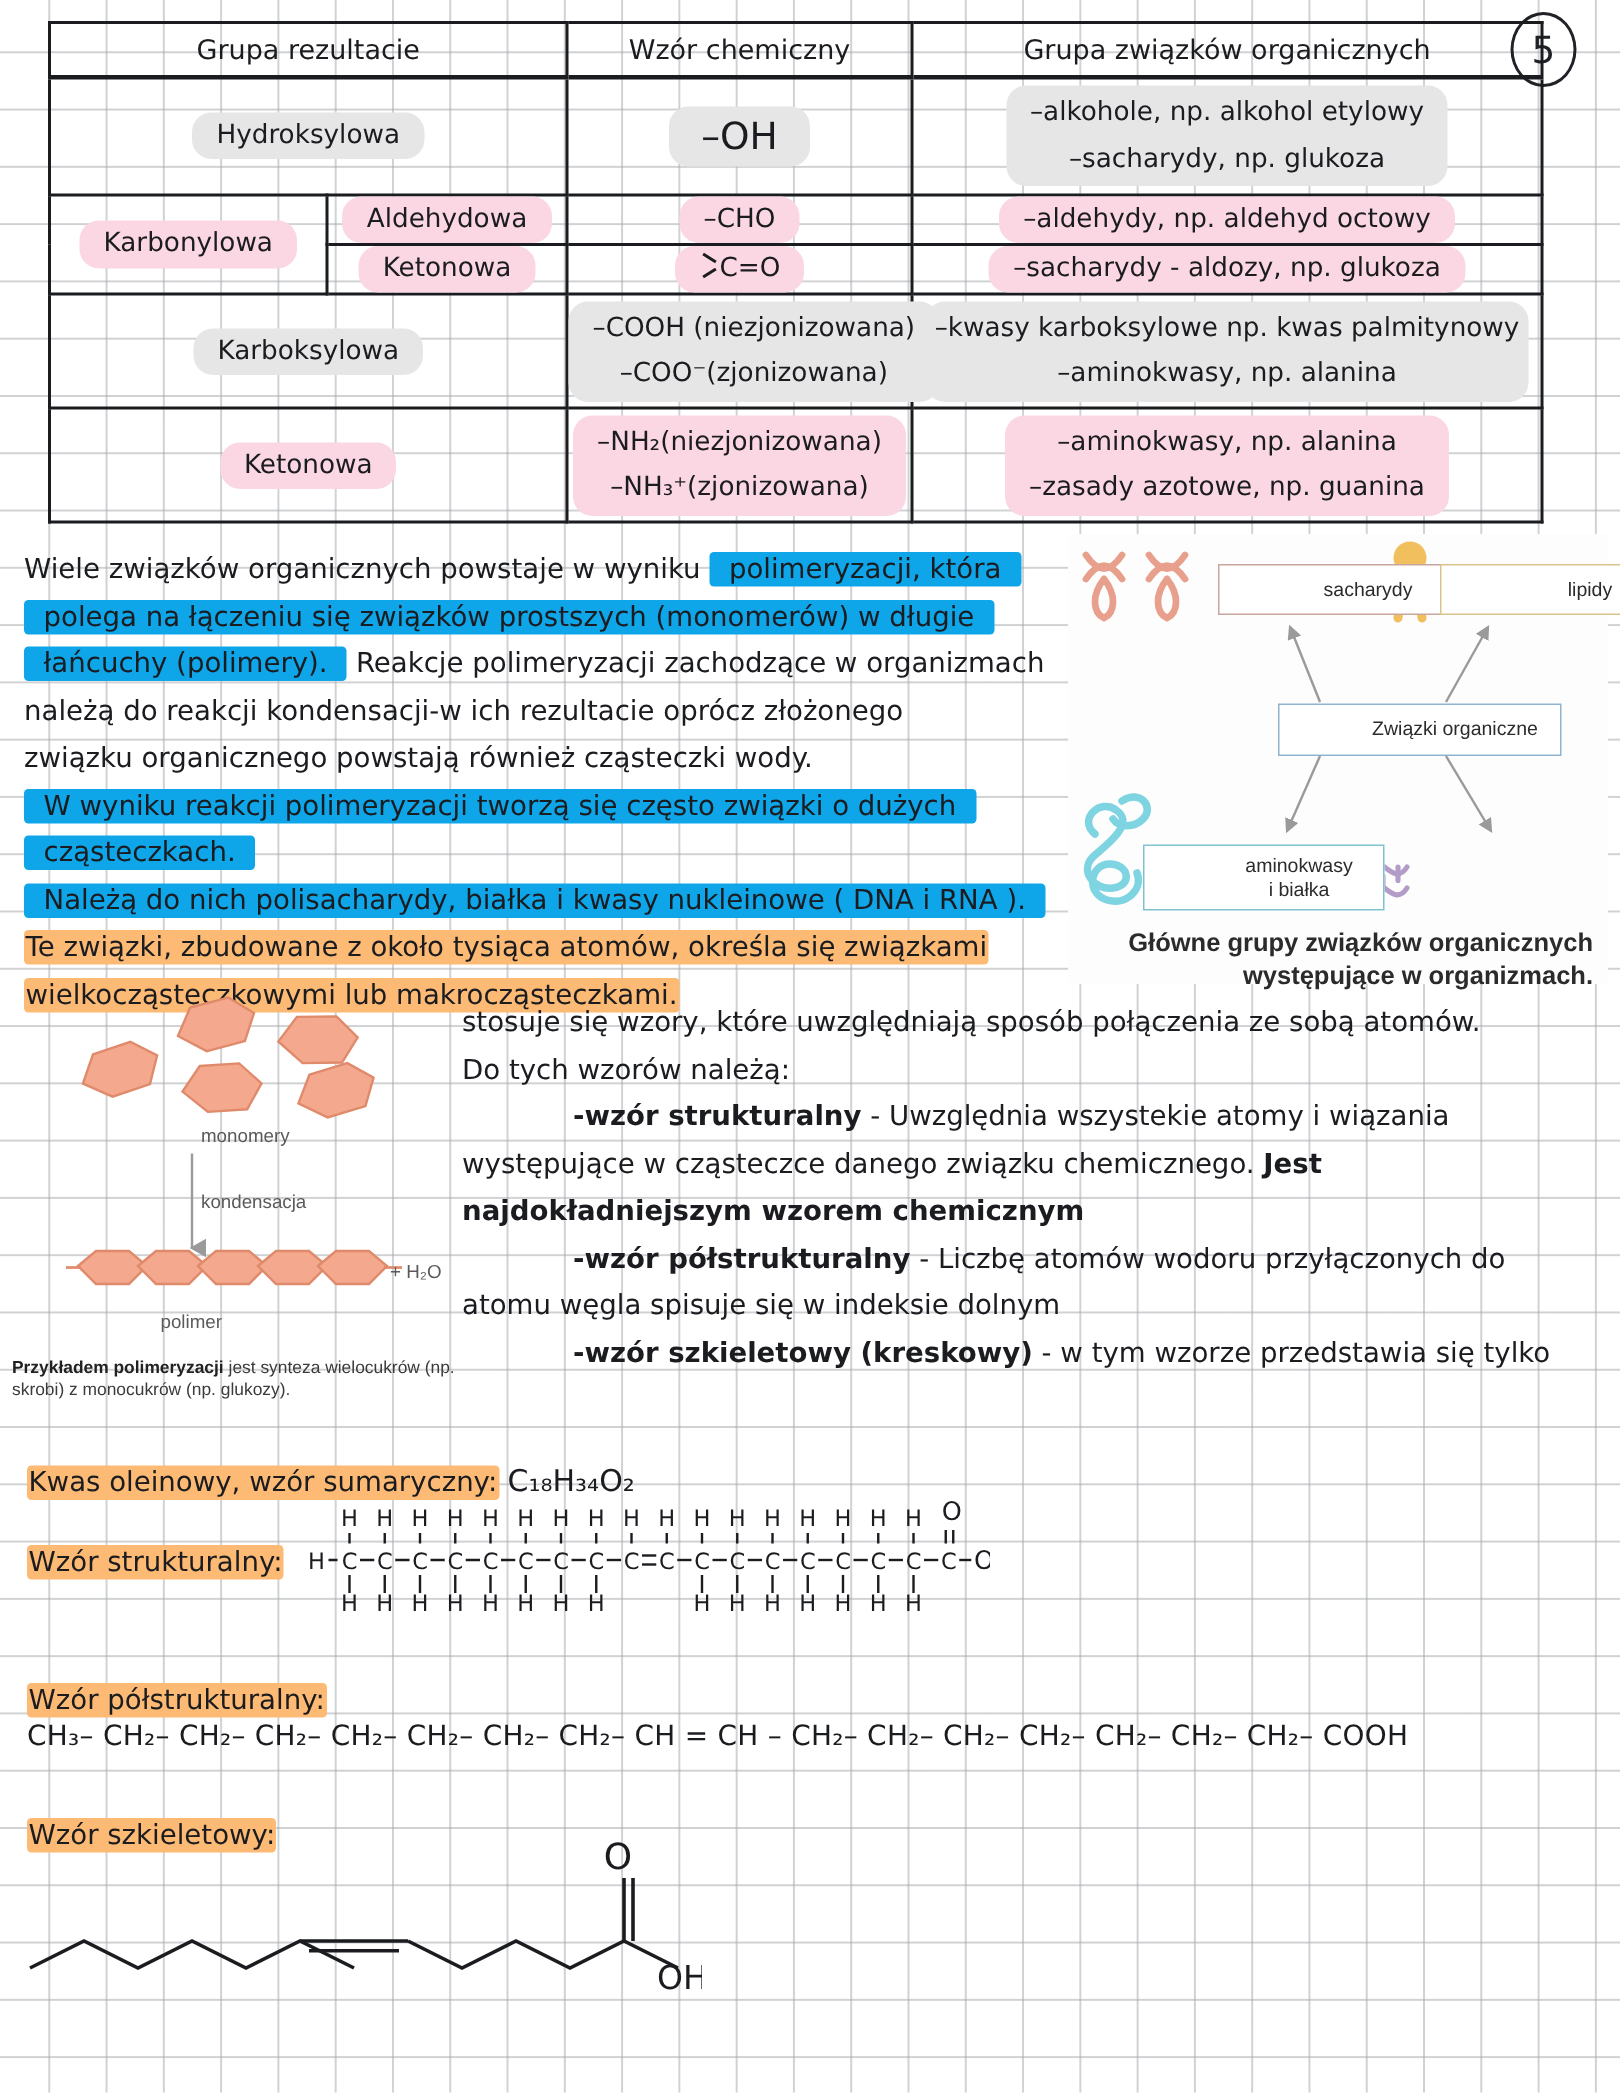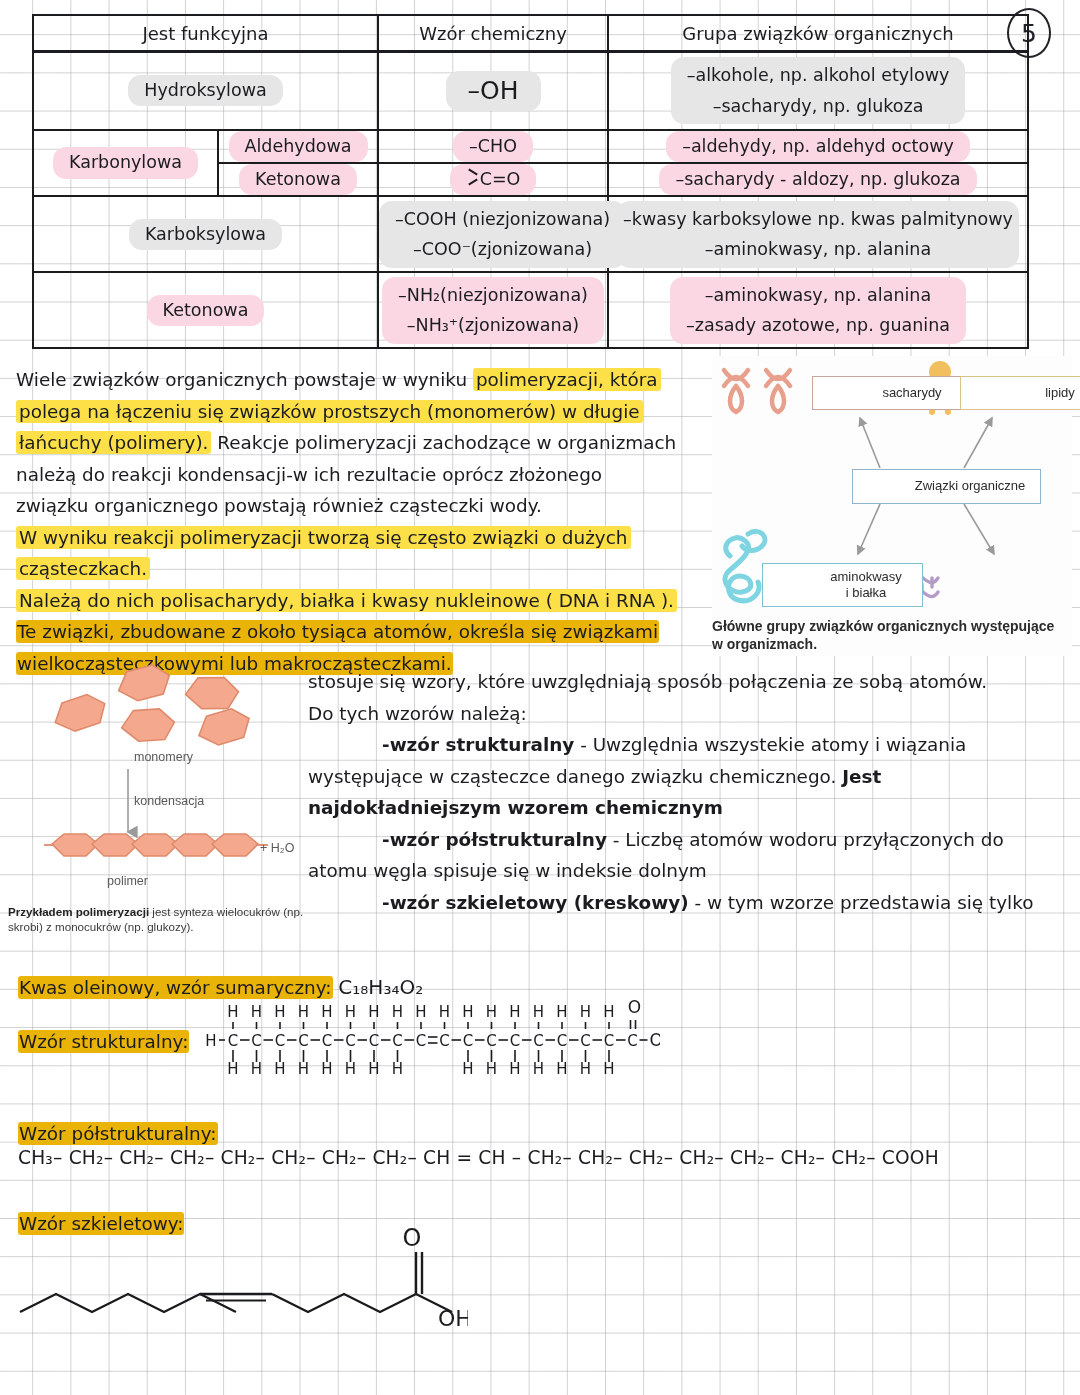--- a/index.html
+++ b/index.html
@@ -50,22 +50,22 @@
   .ketone-glyph::after{
     content:"";position:absolute;left:2px;top:14px;width:10px;height:2px;
     background:#1b1c20;transform:rotate(-32deg);
   }
 
   
   .hand{
     font-family:"DejaVu Sans", sans-serif;
     font-size:18.4px;color:#1b1c20;line-height:31.5px;
   }
-  .mark-blue{background:#fde047;padding:1px 3px;border-radius:3px;box-decoration-break:clone;-webkit-box-decoration-break:clone;}
-  .mark-pink{background:#eab308;padding:1px 1px;border-radius:3px;box-decoration-break:clone;-webkit-box-decoration-break:clone;}
+  .mark-blue{background:#0ea5e9;padding:1px 13px;border-radius:3px;box-decoration-break:clone;-webkit-box-decoration-break:clone;}
+  .mark-pink{background:#fdba74;padding:1px 1px;border-radius:3px;box-decoration-break:clone;-webkit-box-decoration-break:clone;}
 
   #para-polymer{position:absolute;left:16px;top:364px;width:690px;}
   #para-polymer div{white-space:nowrap;}
 
   
   #diagram-organic{
     position:absolute;left:712px;top:356px;width:360px;height:300px;
     background:#fdfdfd;
   }
   #diagram-organic .dbox{
@@ -74,22 +74,22 @@
     background:#ffffff;text-align:center;line-height:1.25;padding-left:47px;
   }
   #box-sacharydy{left:100px;top:20px;width:104px;height:32px;border:1.6px solid #c9a59c;}
   #box-lipidy{left:248px;top:20px;width:104px;height:32px;border:1.6px solid #d8c48a;}
   #box-center{left:140px;top:113px;width:140px;height:33px;border:1.6px solid #8fb4cf;
     background:linear-gradient(#dfeaf4,#c9dcec);}
   #box-amino{left:50px;top:207px;width:112px;height:42px;border:1.6px solid #7fc1cf;}
   #box-nukleo{left:198px;top:207px;width:148px;height:42px;border:1.6px solid #c4a9cc;}
   #diagram-caption{
     position:absolute;left:0px;top:262px;width:350px;
-    font-family:"Liberation Sans", sans-serif;font-size:14px;font-weight:bold;
-    color:#2b2b2b;line-height:1.28;
+    font-family:"Liberation Sans", sans-serif;font-size:17px;font-weight:bold;
+    color:#2b2b2b;line-height:1.28;text-align:right;
   }
 
   
   #fig-polymer{position:absolute;left:6px;top:664px;width:312px;height:285px;}
   #fig-polymer .flabel{
     position:absolute;font-family:"Liberation Sans", sans-serif;
     font-size:12.5px;color:#5a5a5a;
   }
   #lbl-monomery{left:92px;top:86px;padding-left:36px;}
   #lbl-kondensacja{left:128px;top:130px;}
@@ -132,21 +132,21 @@
   <div id="fg-table">
     <table>
       <colgroup>
         <col style="width:185px">
           <col style="width:160px">
         <col style="width:230px">
           <col style="width:420px">
       </colgroup>
       <thead>
         <tr>
-          <th colspan="2">Jest funkcyjna</th>
+          <th colspan="2">Grupa rezultacie</th>
           <th>Wzór chemiczny</th>
           <th>Grupa związków organicznych</th>
         </tr>
       </thead>
       <tbody>
 
         <tr style="height:78px;">
           <td colspan="2">
             <span class="hl hl-grey">Hydroksylowa</span>
           </td>

